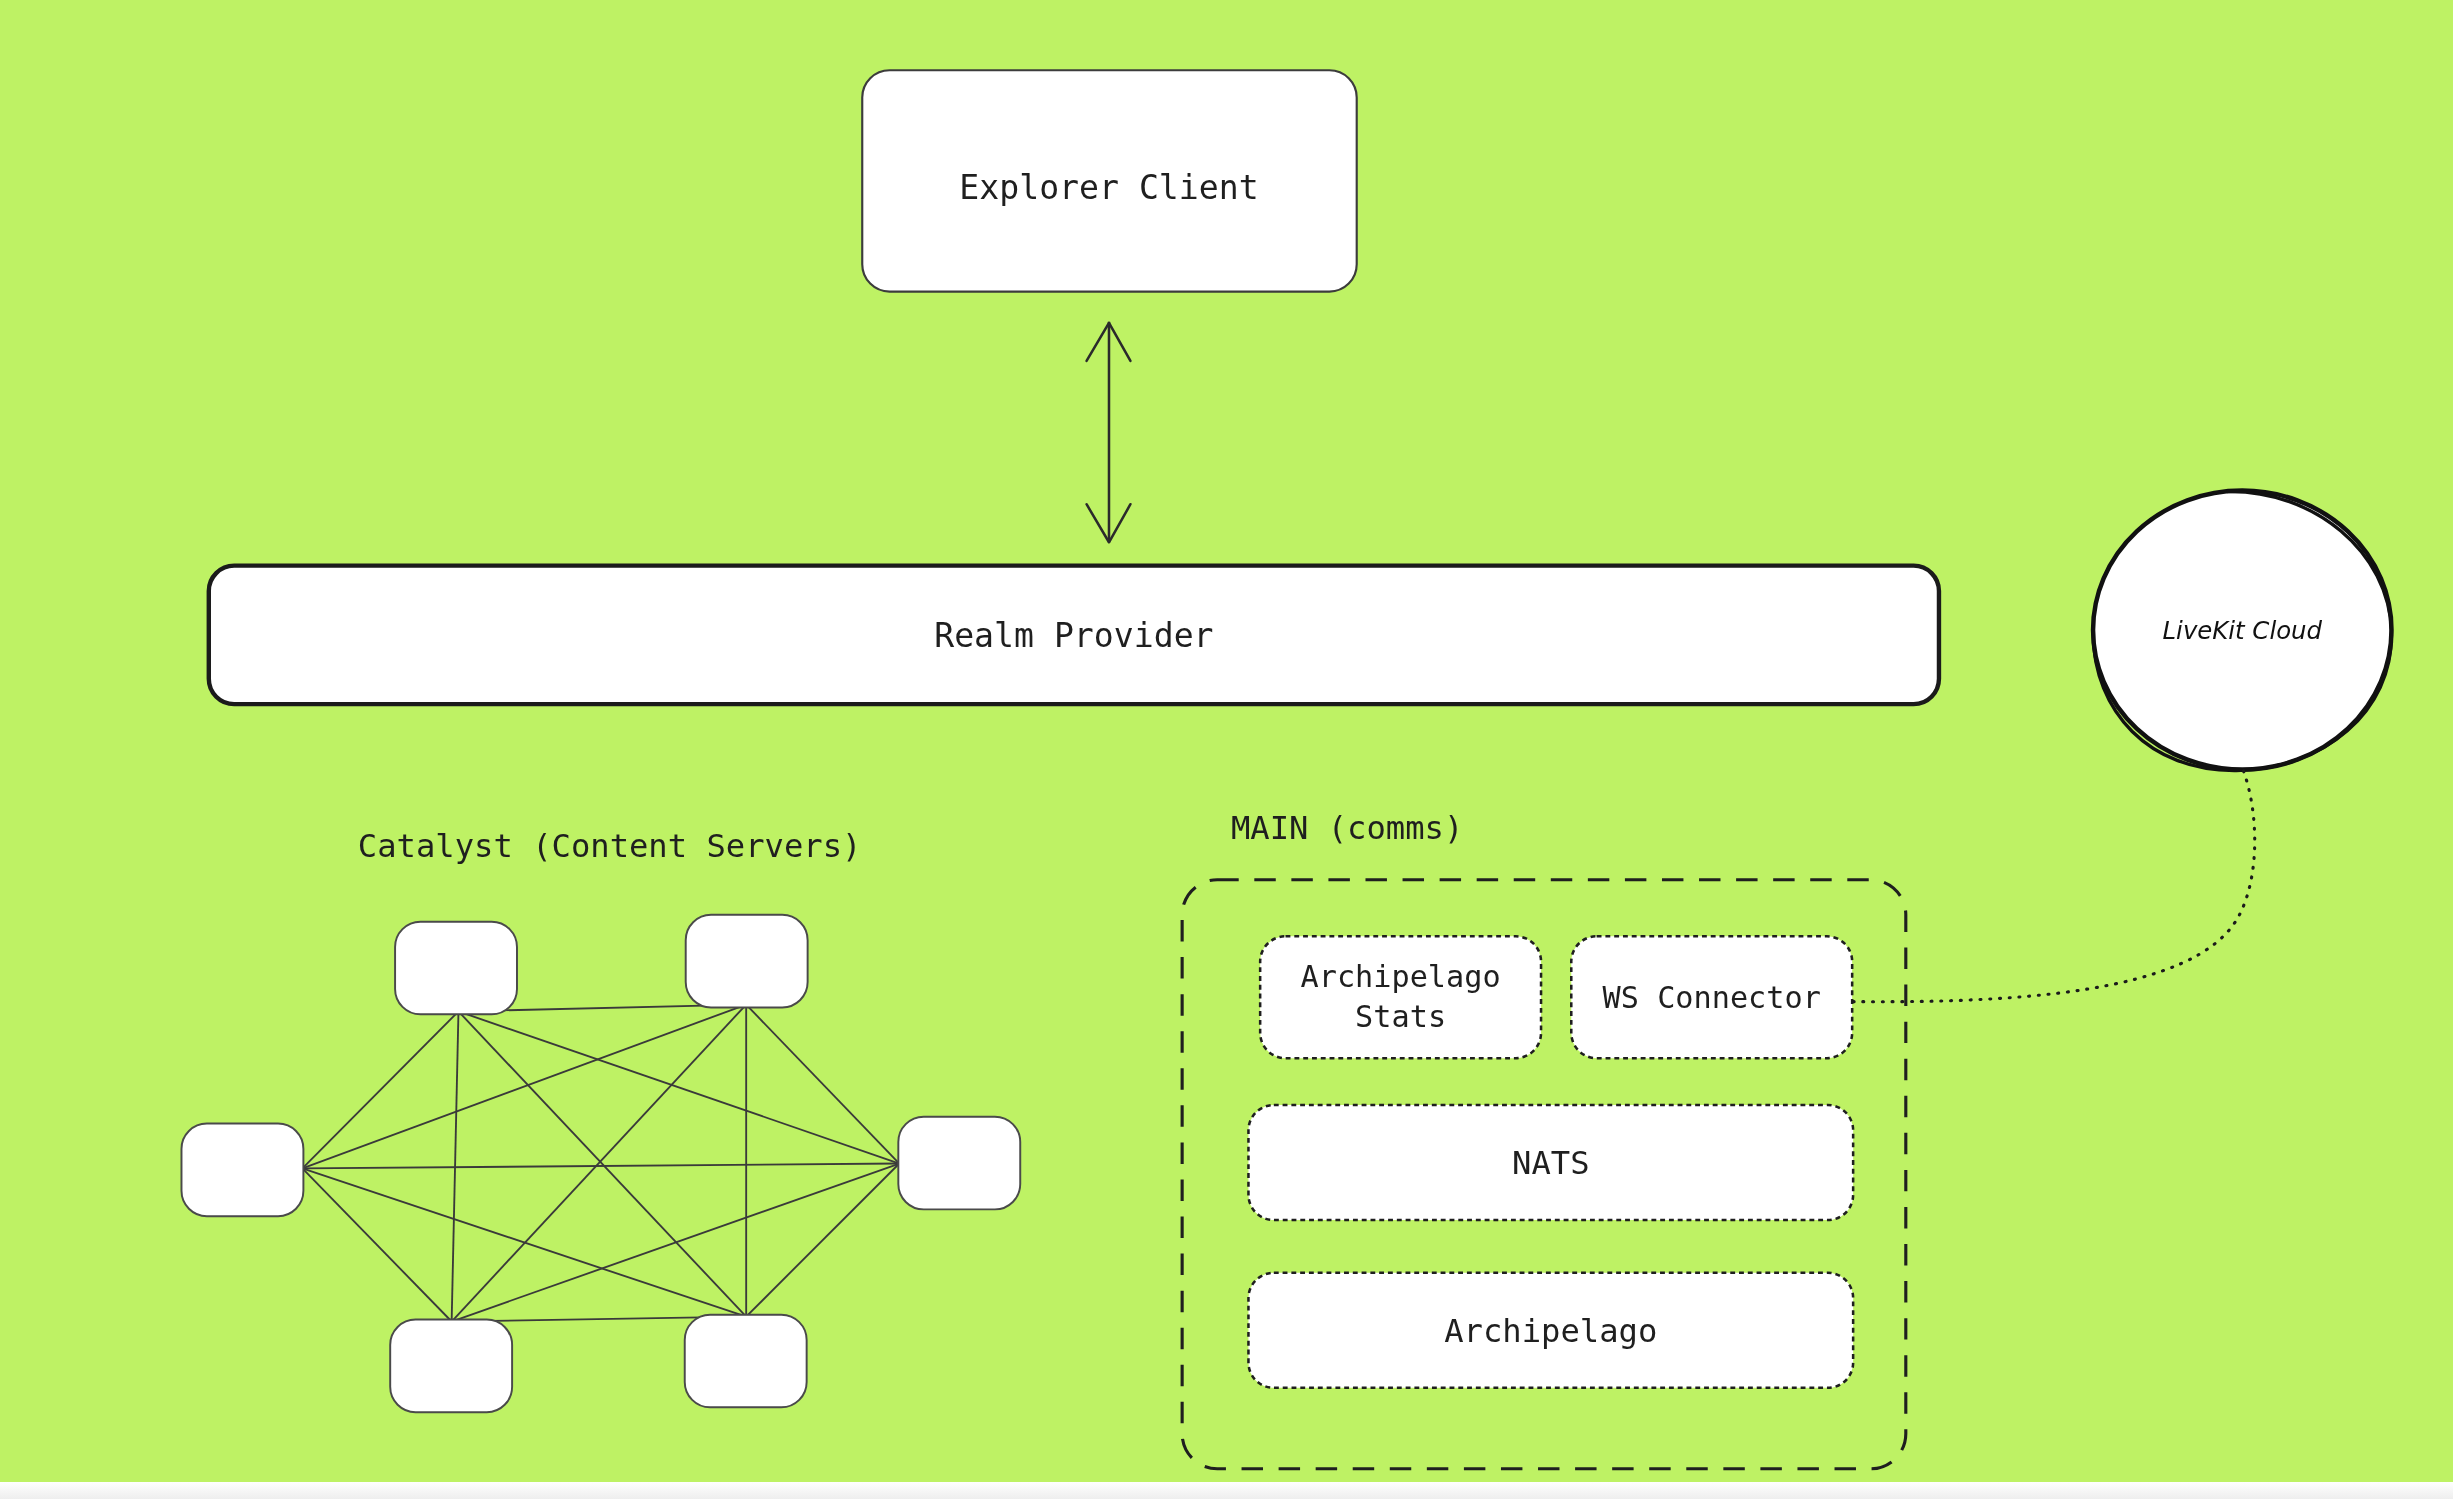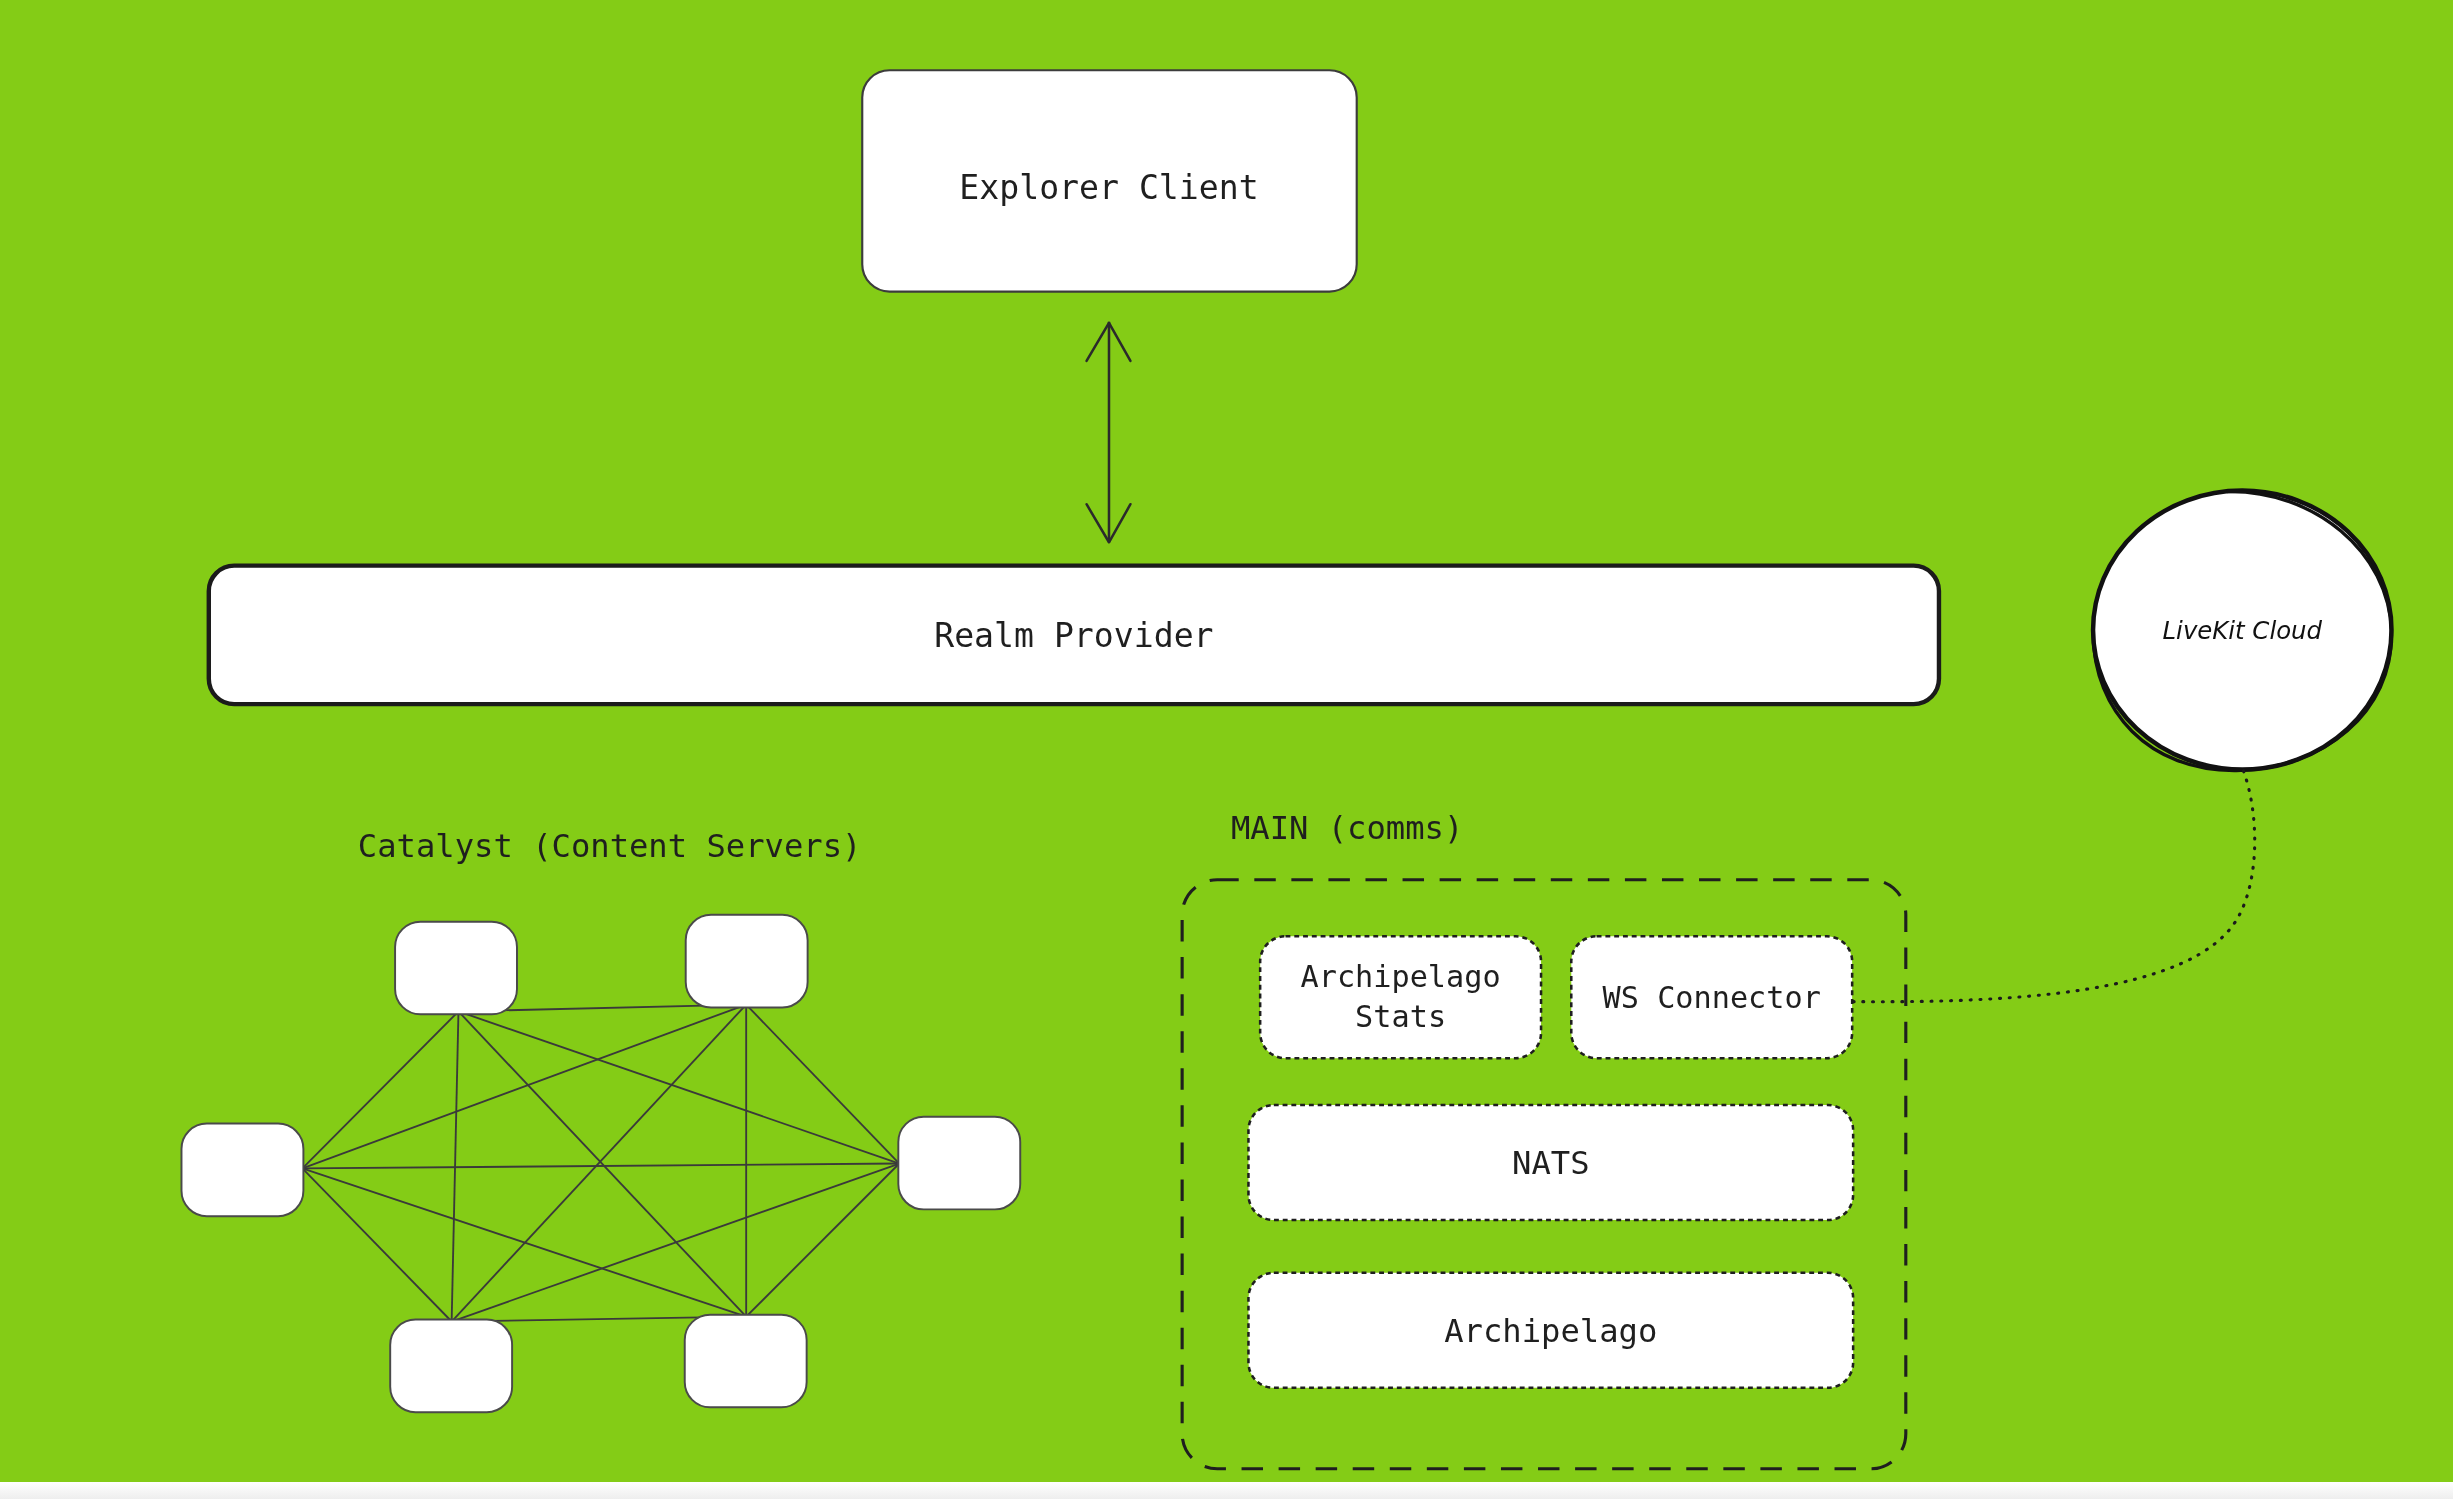--- a/index.html
+++ b/index.html
@@ -10,21 +10,21 @@
   body {
     width: 2454px;
     height: 1500px;
     overflow: hidden;
     font-family: "DejaVu Sans Mono", monospace;
   }
   #canvas {
     position: relative;
     width: 2454px;
     height: 1500px;
-    background: #84cc16;
+    background: #bef264;
   }
   #diagram {
     position: absolute;
     top: 0;
     left: 0;
     width: 2454px;
     height: 1500px;
     display: block;
   }
   .node-label {

